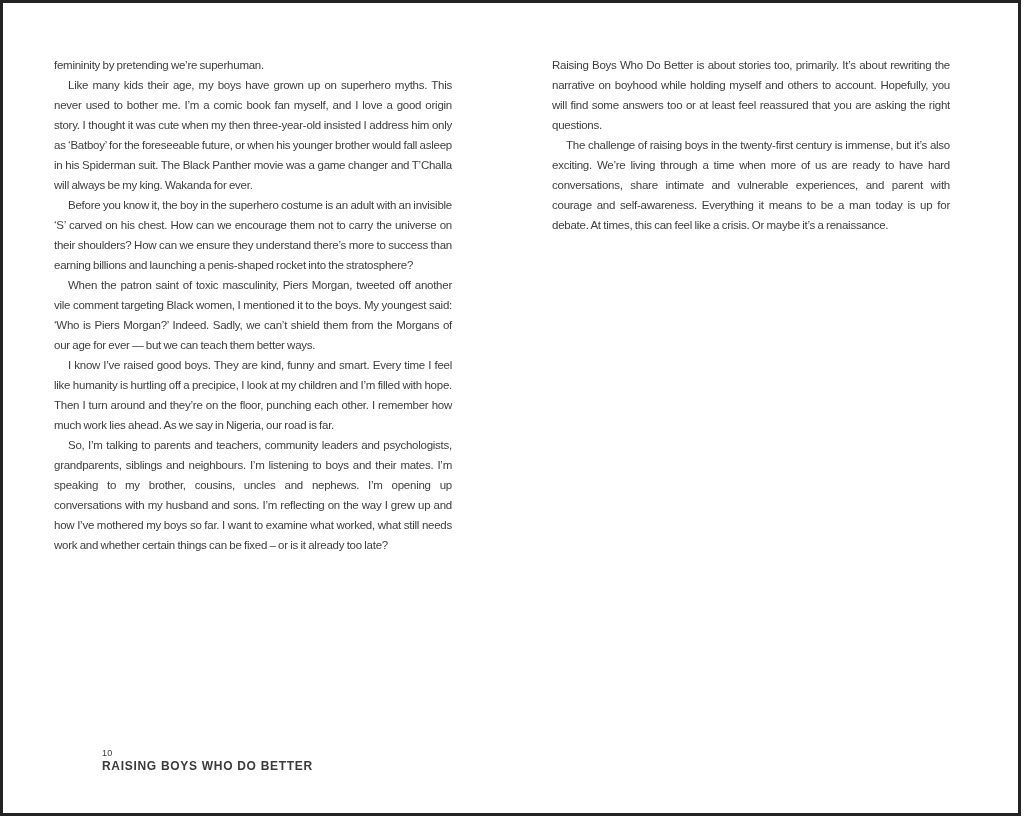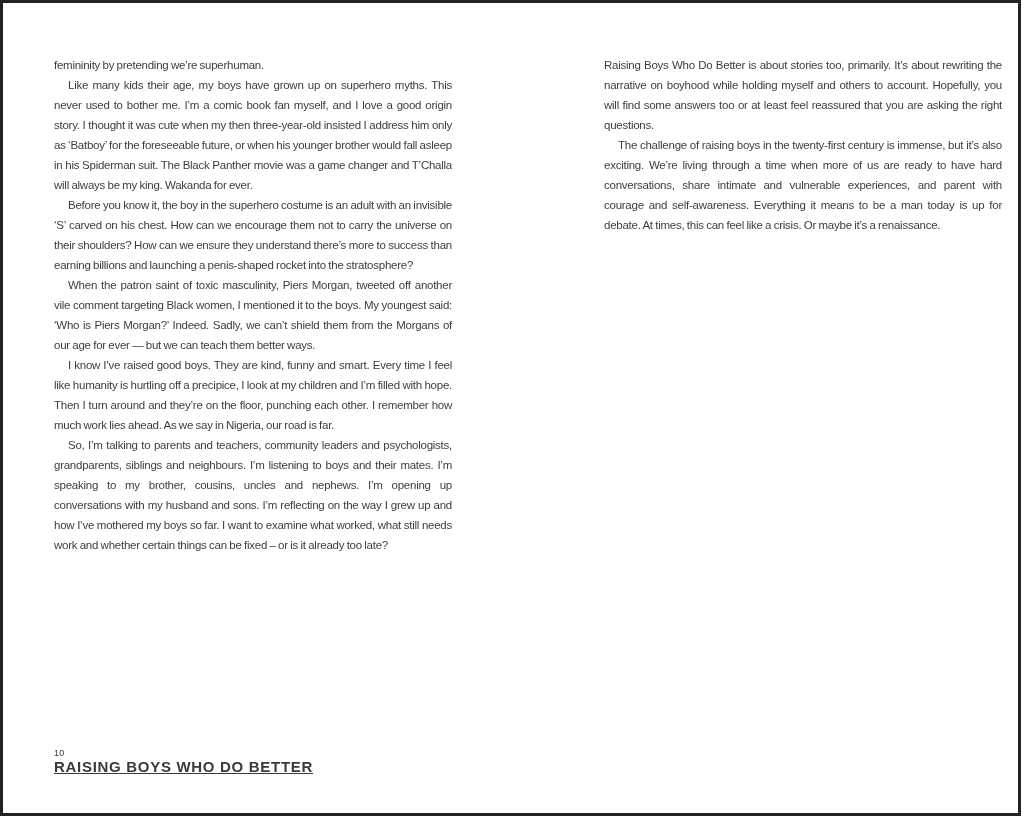--- a/index.html
+++ b/index.html
@@ -24,50 +24,50 @@
     border: 3px solid #232323;
     pointer-events: none;
     box-sizing: border-box;
   }
   .page {
     position: absolute;
     top: 55px;
     width: 398px;
   }
   .page-left  { left: 54px; }
-  .page-right { left: 604px; }
+  .page-right { left: 552px; }
   .body-text p {
     margin: 0;
     font-size: 11.5px;
     line-height: 20px;
     color: #3d3d3d;
     text-align: justify;
     letter-spacing: -0.25px;
     word-spacing: -0.5px;
   }
   .body-text p.indent { text-indent: 14px; }
   .page-footer {
     position: absolute;
     top: 747px;
     width: 398px;
     color: #3a3a3a;
+    margin-left: 48px;
   }
   .footer-left  { left: 54px;  text-align: left; }
   .footer-right { left: 572px; text-align: right; }
   .page-number {
     font-size: 9px;
     line-height: 13px;
     letter-spacing: 0.3px;
   }
   .running-title {
-    font-size: 15px;
+    font-size: 12px;
     font-weight: bold;
     line-height: 13px;
     letter-spacing: 0.7px;
-    text-decoration: underline;
   }
 </style>
 </head>
 <body>
 
 <div class="canvas">
 
   <div class="frame"></div>
 
   <section class="page page-left">

